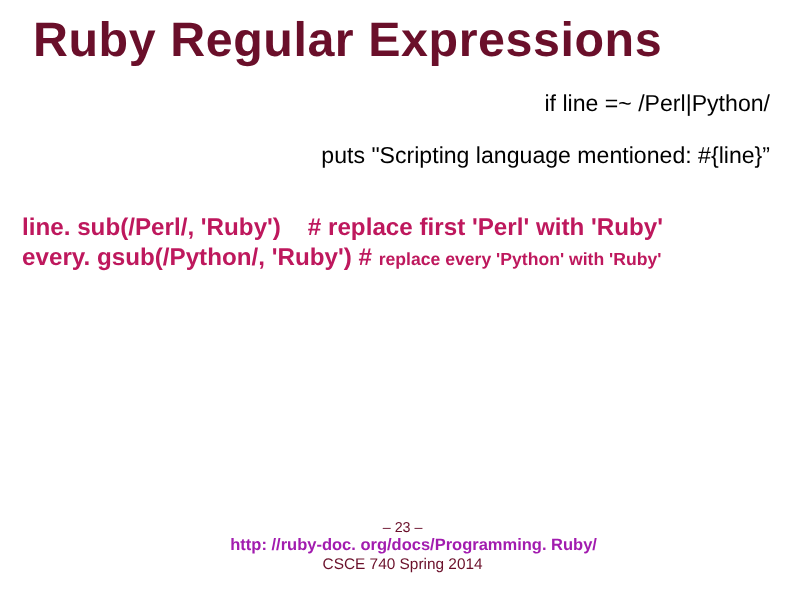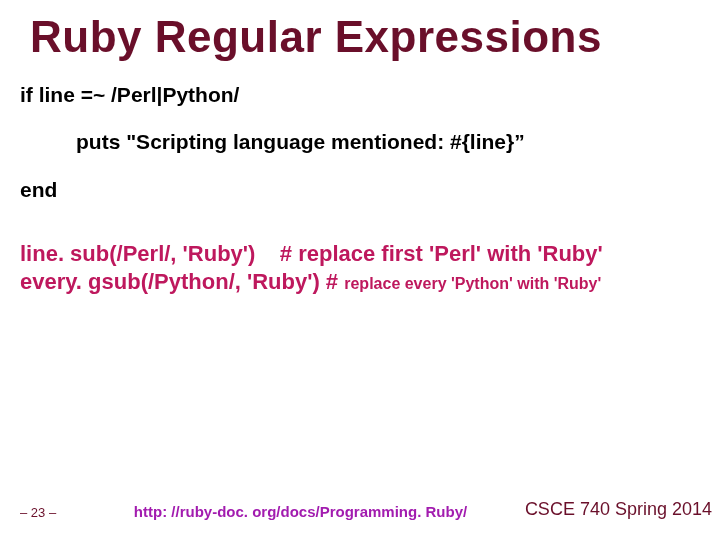--- a/index.html
+++ b/index.html
@@ -22,23 +22,24 @@
   .title {
     color: #6a0f2a;
     font-size: 44px;
     font-weight: bold;
     margin: 0 0 18px 10px;
     letter-spacing: 0.5px;
   }
   .code-line {
     color: #000000;
     font-size: 21px;
-    font-weight: bold;
+    font-weight: normal;
     margin: 0 0 18px 0;
     line-height: 1.4;
+    text-align: right;
   }
   .indent {
     padding-left: 56px;
   }
   .big-block {
     margin-top: 36px;
   }
   .sub-line {
     color: #be185d;
     font-size: 22px;
@@ -48,54 +49,54 @@
   .comment-small {
     font-size: 16px;
     font-weight: bold;
   }
   .footer {
     position: absolute;
     bottom: 20px;
     left: 20px;
     right: 8px;
     display: flex;
-    align-items: flex-end;
+    align-items: center;
     justify-content: space-between;
     font-size: 13px;
     color: #000;
+    flex-direction: column;
   }
   .footer .page {
     color: #6a0f2a;
     font-size: 13px;
   }
   .footer .link {
     font-size: 15px;
     font-weight: bold;
     color: #a21caf;
     flex: 1;
     text-align: center;
     margin-left: 30px;
     margin-right: 10px;
   }
   .footer .course {
     color: #6a0f2a;
-    font-size: 18px;
+    font-size: 14px;
     white-space: nowrap;
   }
 </style>
 </head>
 <body>
 
 <div class="slide">
 
   <h1 class="title">Ruby Regular Expressions</h1>
 
   <div class="code-line">if line =~ /Perl|Python/</div>
   <div class="code-line indent">puts "Scripting language mentioned: #{line}”</div>
-  <div class="code-line">end</div>
 
   <div class="big-block">
     <div class="sub-line">line. sub(/Perl/, 'Ruby')&nbsp;&nbsp;&nbsp;&nbsp;# replace first 'Perl' with 'Ruby'</div>
     <div class="sub-line">
       <span>every. gsub(/Python/, 'Ruby') # </span><span class="comment-small">replace every 'Python' with 'Ruby'</span>
     </div>
   </div>
 
   <div class="footer">
     <span class="page">– 23 –</span>

